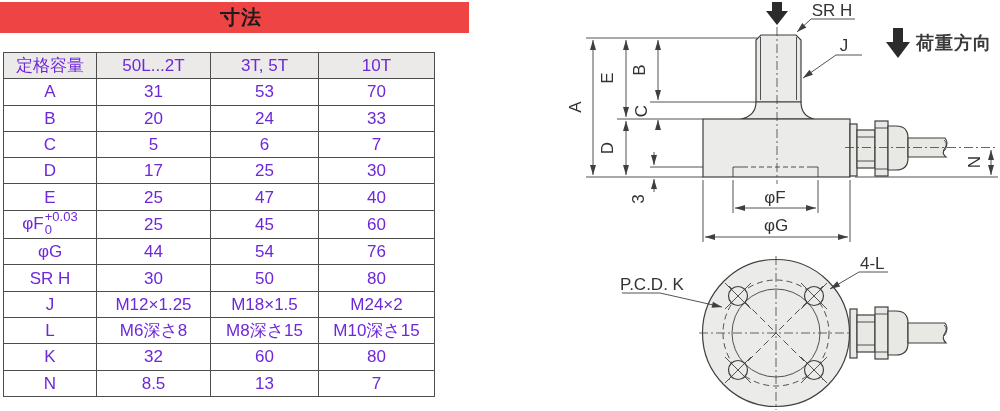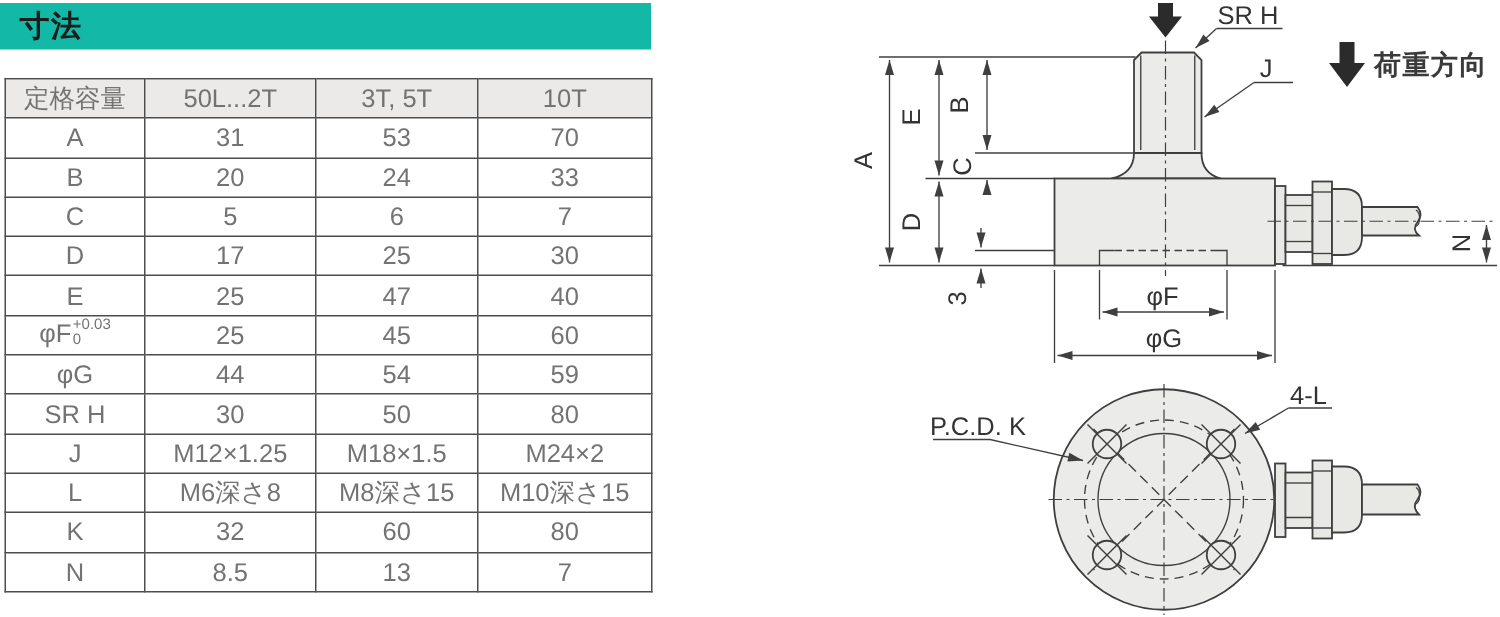--- a/index.html
+++ b/index.html
@@ -2,41 +2,41 @@
 <html><head>
 <meta charset="utf-8">
 <style>
   html,body{margin:0;padding:0;}
   body{
     width:1000px;height:411px;position:relative;background:#ffffff;
     font-family:"Liberation Sans","DejaVu Sans",sans-serif;
     overflow:hidden;
   }
   .title-bar{
-    position:absolute;left:0;top:2px;width:434px;height:31px;
-    background:#14b8a6;display:flex;align-items:center;
+    position:absolute;left:0;top:2px;width:469px;height:31px;
+    background:#ef4444;display:flex;align-items:center;justify-content:center;
   }
   .title-bar .title{
     margin-left:13px;font-size:20px;font-weight:bold;color:#1c1c1c;
     letter-spacing:1px;
   }
   table.dim-table{
     position:absolute;left:3px;top:52px;width:431px;
     border-collapse:collapse;table-layout:fixed;
   }
   .dim-table td,.dim-table th{
     border:1px solid #4d4d4d;
     height:25.3px;padding:0;text-align:center;vertical-align:middle;
-    font-size:17px;font-weight:normal;color:#737373;line-height:1;
+    font-size:17px;font-weight:normal;color:#6d28d9;line-height:1;
     white-space:nowrap;overflow:hidden;
   }
   .dim-table thead th{background:#eceae8;}
   .tol{
     display:inline-flex;flex-direction:column;justify-content:center;
-    font-size:10px;line-height:1.05;vertical-align:middle;
+    font-size:13px;line-height:1.05;vertical-align:middle;
     text-align:left;margin-left:1px;position:relative;top:-1px;
   }
   svg{position:absolute;left:555px;top:0;width:445px;height:411px;}
   svg text{font-family:"Liberation Sans","DejaVu Sans",sans-serif;font-size:17px;fill:#333;}
   .ln{stroke:#3f3f3f;stroke-width:1.2;fill:none;}
   .thin{stroke:#3f3f3f;stroke-width:0.9;fill:none;}
   .fillA{fill:#ebece9;}
   .fillB{fill:#e8e9e5;}
   .dash{stroke-dasharray:5 3;}
   .cdash{stroke-dasharray:9 3 2 3;stroke-width:0.8;}
@@ -103,21 +103,21 @@
             <span>0</span>
           </span></td>
         <td>25</td>
         <td>45</td>
         <td>60</td>
       </tr>
       <tr>
         <td>φG</td>
         <td>44</td>
         <td>54</td>
-        <td>59</td>
+        <td>76</td>
       </tr>
       <tr>
         <td>SR H</td>
         <td>30</td>
         <td>50</td>
         <td>80</td>
       </tr>
       <tr>
         <td>J</td>
         <td>M12×1.25</td>

